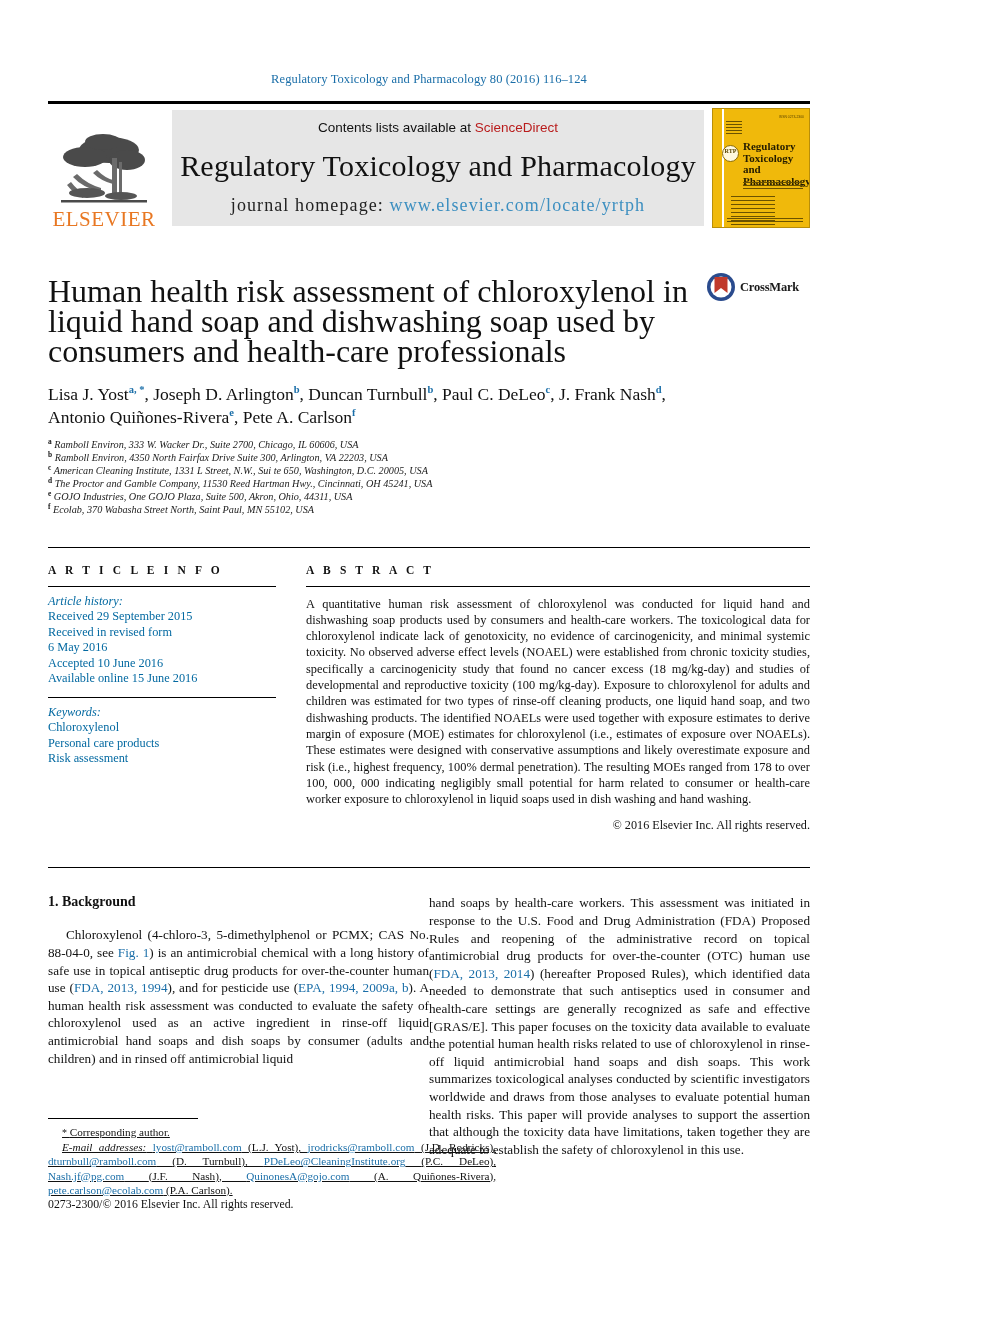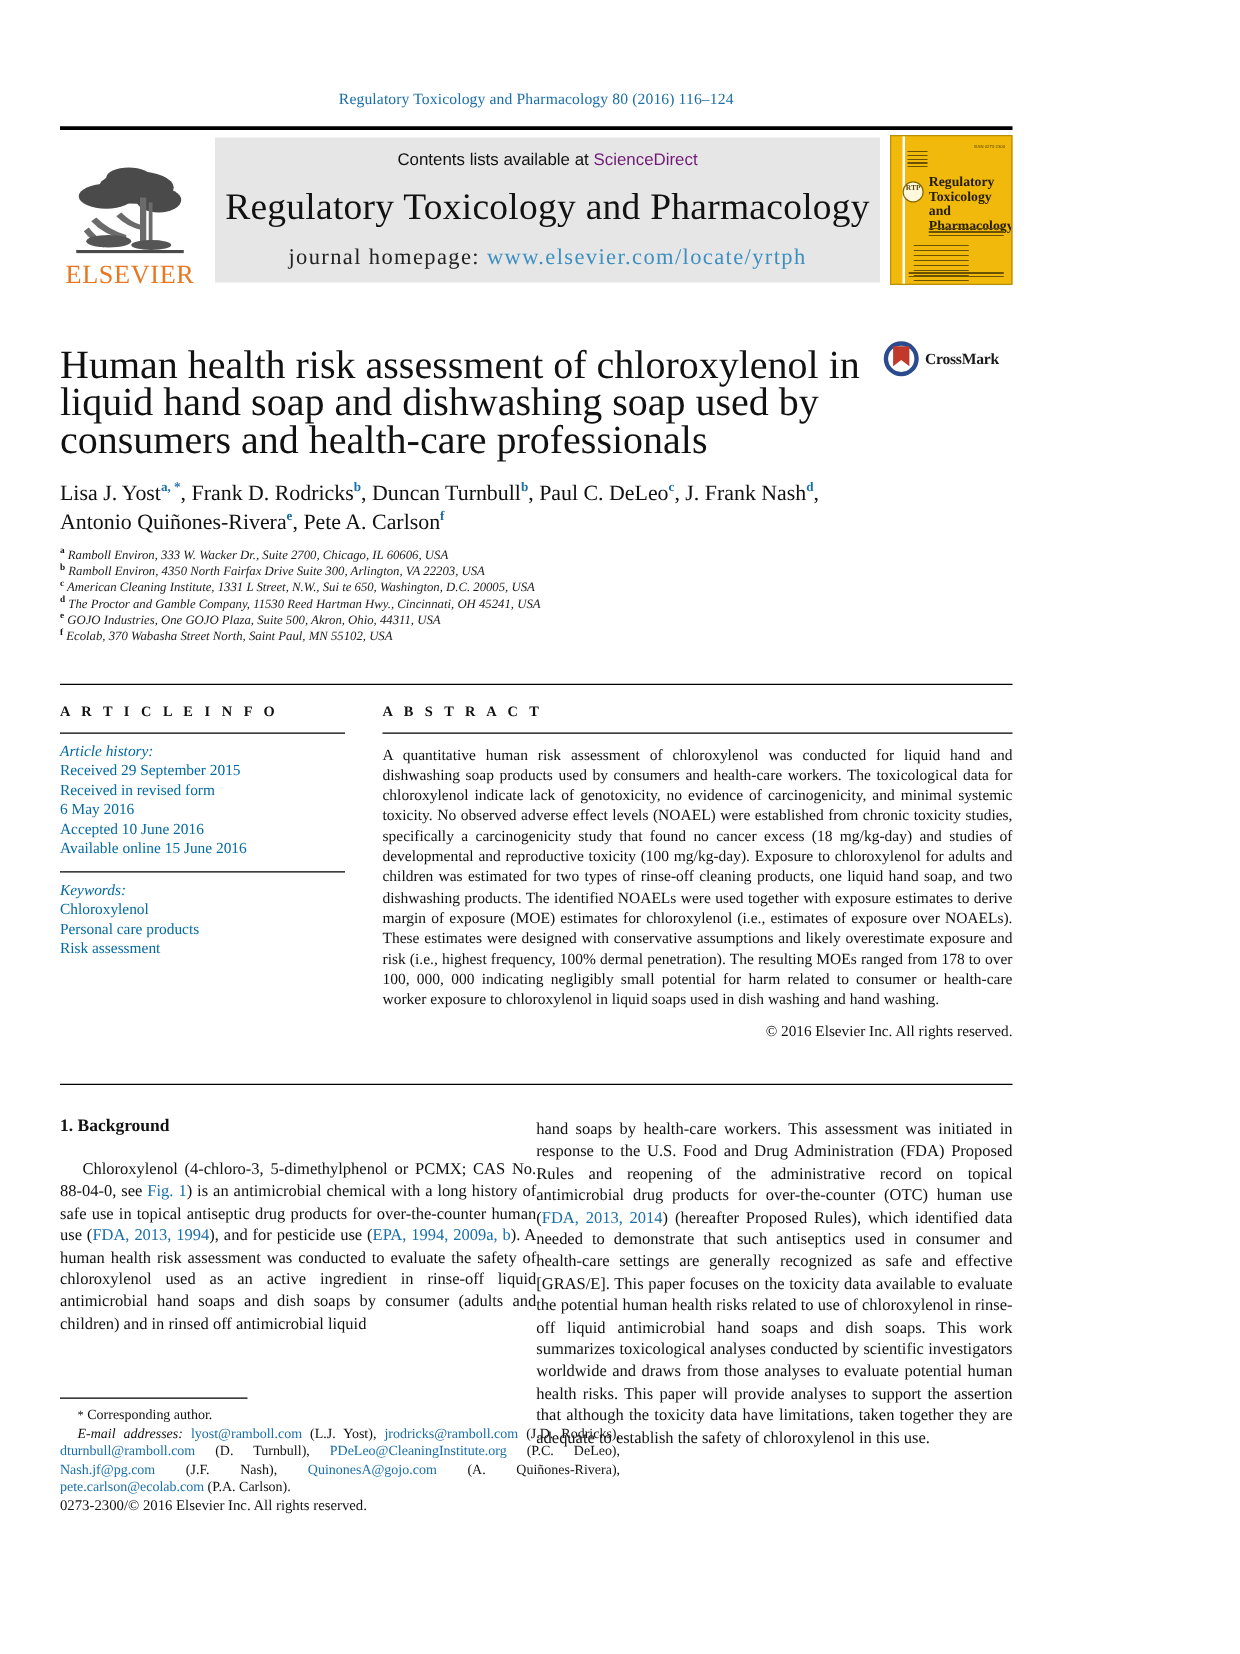--- a/index.html
+++ b/index.html
@@ -69,21 +69,21 @@
     align-items: center;
     padding: 10px 0 10px 0;
     box-sizing: border-box;
   }
   .contents-line {
     font-family: "Liberation Sans", sans-serif;
     font-size: 13.5px;
     color: #111;
   }
   .contents-line .sd {
-    color: #701a75;
+    color: #b91c1c;
   }
   .journal-title {
     font-family: "Liberation Serif", serif;
     font-size: 30px;
     color: #111;
     line-height: 1.1;
     letter-spacing: .2px;
   }
   .homepage-line {
     font-family: Liberation Serif, serif;
@@ -300,20 +300,21 @@
     border-top: 1px solid #000;
     width: 150px;
     margin-bottom: 6px;
   }
   .fn-text {
     font-family: "Liberation Serif", serif;
     font-size: 11.2px;
     line-height: 14.2px;
     color: #111;
     text-align: justify;
+    text-decoration: underline;
   }
   .fn-text .star { font-size: 10px; }
   .fn-text .ital { font-style: italic; }
   .fn-indent { text-indent: 14px; }
   .doi-line {
     margin-top: 14px;
     font-family: "Liberation Serif", serif;
     font-size: 11.8px;
     line-height: 15px;
     color: #1a6ea8;
@@ -389,21 +390,21 @@
       <svg width="30" height="30" viewBox="0 0 30 30">
         <circle cx="15" cy="15" r="14" fill="#2a4b8d"></circle>
         <circle cx="15" cy="15" r="10.5" fill="#ffffff"></circle>
         <path d="M8.5 5 h13 v16 l-6.5 -5 l-6.5 5 z" fill="#c0392b"></path>
       </svg>
       <span class="cm-word">CrossMark</span>
     </div>
 
     <div class="authors">
       <span><span>Lisa J. Yost</span><sup>a, *</sup></span>,
-      <span><span>Frank D. Rodricks</span><sup>b</sup></span>,
+      <span><span>Joseph D. Arlington</span><sup>b</sup></span>,
       <span><span>Duncan Turnbull</span><sup>b</sup></span>,
       <span><span>Paul C. DeLeo</span><sup>c</sup></span>,
       <span><span>J. Frank Nash</span><sup>d</sup></span>,
       <span><span>Antonio Quiñones-Rivera</span><sup>e</sup></span>,
       <span><span>Pete A. Carlson</span><sup>f</sup></span>
     </div>
 
     <div class="affiliations">
       <div><sup>a</sup> <span>Ramboll Environ, 333 W. Wacker Dr., Suite 2700, Chicago, IL 60606, USA</span></div>
       <div><sup>b</sup> <span>Ramboll Environ, 4350 North Fairfax Drive Suite 300, Arlington, VA 22203, USA</span></div>

